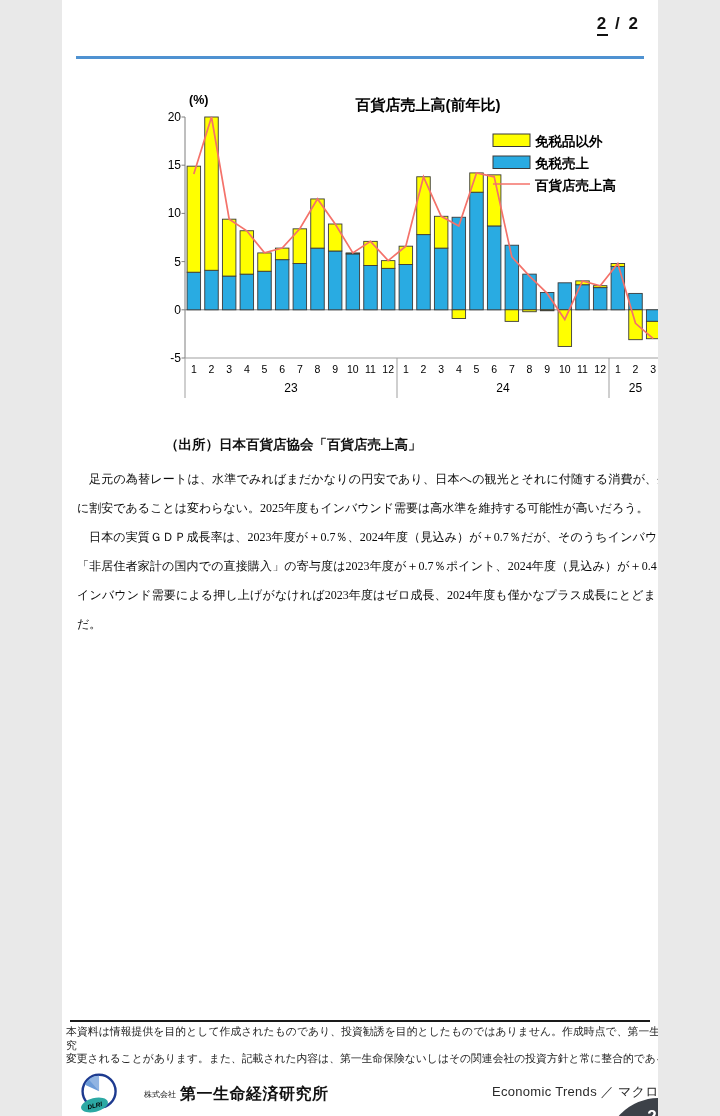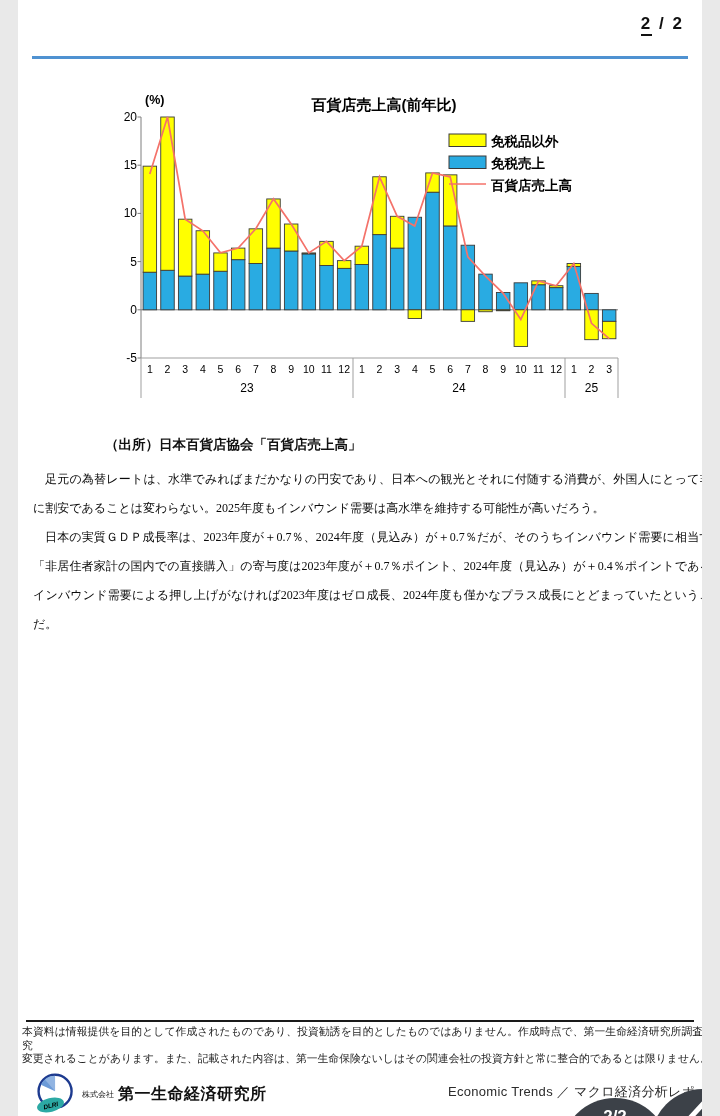--- a/index.html
+++ b/index.html
@@ -1,46 +1,46 @@
 <!DOCTYPE html>
 <html><head>
 <meta charset="utf-8">
 <style>
   html,body{margin:0;padding:0;background:#e9e9e9;}
   .page{
-    position:relative;width:684px;height:1116px;margin:0 auto;
+    position:relative;width:596px;height:1116px;margin:0 auto;
     background:#ffffff;overflow:hidden;
     font-family:"Liberation Sans","DejaVu Sans",sans-serif;color:#000;
   }
   .page-num{
     position:absolute;top:14px;right:18px;font-size:17px;font-weight:bold;
     letter-spacing:2px;color:#111;
   }
   .page-num .cur{border-bottom:2px solid #111;padding-bottom:1px;}
   .top-rule{position:absolute;top:56px;left:14px;right:14px;height:3px;background:#4f92d1;}
   .chart-wrap{position:absolute;left:95px;top:90px;width:540px;height:335px;}
   svg text{font-family:"Liberation Sans","DejaVu Sans",sans-serif;fill:#000;}
   .source-note{
-    position:absolute;left:87px;top:436px;font-size:13.5px;font-weight:bold;color:#111;
+    position:absolute;left:103px;top:436px;font-size:13.5px;font-weight:bold;color:#111;
   }
   .body-text{
     position:absolute;left:15px;top:465px;width:691px;
     font-family:"Liberation Serif","DejaVu Serif",serif;
     font-size:12px;line-height:29px;text-align:justify;color:#0a0a0a;
   }
   .body-text p{margin:0;text-indent:1em;}
   .footer-rule{position:absolute;left:8px;right:8px;top:1020px;height:1.5px;background:#1a1a1a;}
   .disclaimer{
     position:absolute;left:4px;top:1025px;width:692px;
     font-family:"Liberation Serif","DejaVu Serif",serif;
     font-size:10.8px;line-height:13.6px;color:#1c1c1c;text-align:justify;
   }
   .logo-row{position:absolute;left:16px;top:1072px;display:flex;align-items:center;}
   .logo-mark{width:44px;height:44px;}
-  .company{margin-left:4px;white-space:nowrap;}
+  .company{margin-left:22px;white-space:nowrap;}
   .company .kk{font-size:8px;color:#222;margin-right:4px;vertical-align:2px;}
   .company .name{font-size:16px;font-weight:bold;color:#111;letter-spacing:0.5px;}
   .tagline{
     position:absolute;left:430px;top:1083px;font-size:13px;color:#2b2b2b;
     letter-spacing:0.3px;white-space:nowrap;
   }
   .fab{
     position:absolute;border-radius:50%;background:#3c4148;color:#fff;
     display:flex;justify-content:center;box-sizing:border-box;
   }

